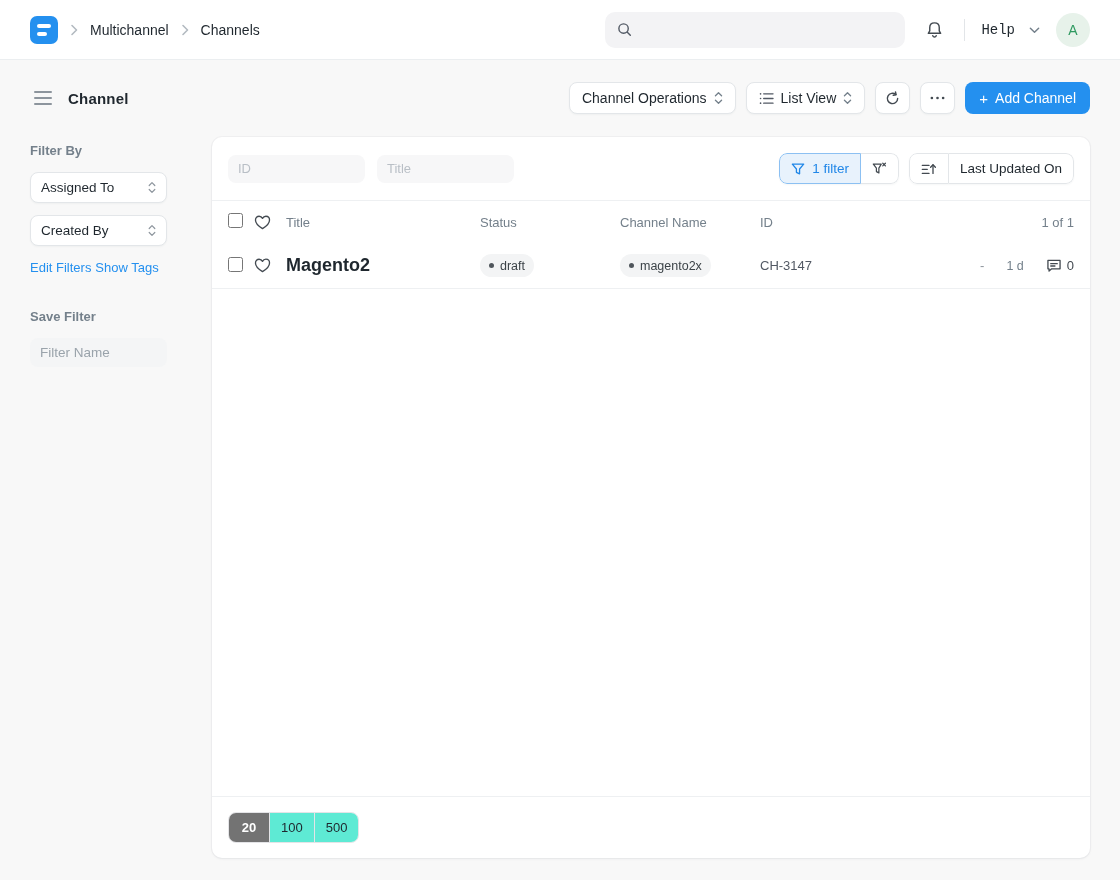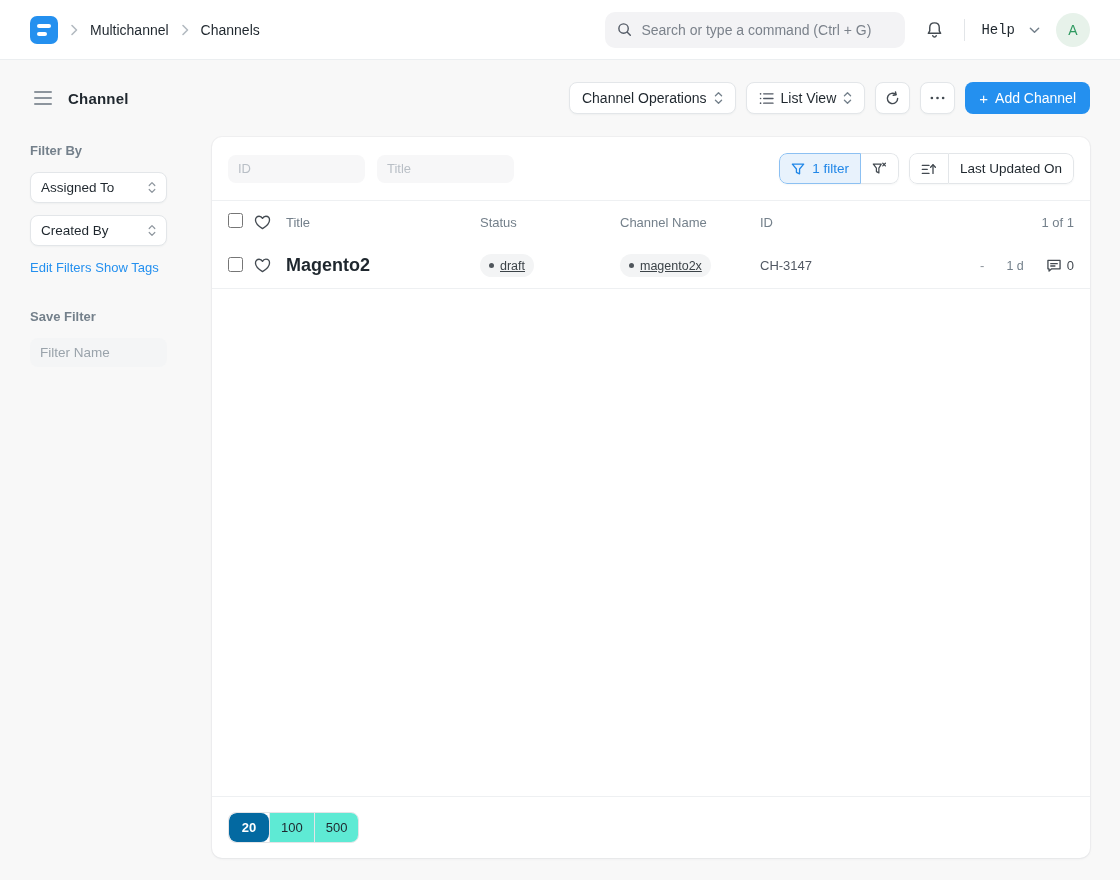--- a/index.html
+++ b/index.html
@@ -113,39 +113,39 @@
     display:grid; grid-template-columns:26px 32px 194px 140px 140px 1fr auto;
     align-items:center; padding:0 16px;
   }
   .list-header { height:42px; color:#74808b; font-size:13px; }
   .list-row { height:46px; border-bottom:1px solid #eef0f2; }
   .chk { width:15px; height:15px; accent-color:#2490ef; cursor:pointer; border-radius:4px; }
   .heart-btn { background:none; border:none; cursor:pointer; display:flex; padding:0; }
   .row-title { font-size:18px; font-weight:600; color:#1f272e; cursor:pointer; }
   .badge {
     display:inline-flex; align-items:center; gap:6px; height:23px; padding:0 9px;
-    background:#f3f4f5; border-radius:12px; font-size:12.5px; color:#3c4348;text-decoration:underline;
+    background:#f3f4f5; border-radius:12px; font-size:12.5px; color:#3c4348;
   }
   .badge .dot { width:5px; height:5px; border-radius:50%; background:#50565c; }
   .row-id { font-size:13px; color:#525964; }
   .count-cell { text-align:right; font-size:13px; color:#74808b; }
   .row-meta { display:flex; align-items:center; gap:22px; justify-content:flex-end; }
   .meta-dash { color:#8d959d; font-size:13px; }
   .meta-age { color:#74808b; font-size:12.5px; }
   .comment-wrap { display:flex; align-items:center; gap:5px; color:#434a51; font-size:13px; cursor:pointer; }
 
   .panel-spacer { flex:1; }
   .panel-footer { border-top:1px solid #eef0f2; padding:15px 16px; display:flex; }
   .page-size-group { display:flex; border:1px solid #e4e4e7; border-radius:8px; overflow:hidden; }
   .page-size-btn {
     min-width:40px; height:29px; background:#5eead4; border:none; font-size:13px; color:#1f272e;
     padding:0 11px; cursor:pointer; font-family:inherit;
   }
   .page-size-btn + .page-size-btn { border-left:1px solid #e4e4e7; }
-  .page-size-btn.active { background:#0369a1; color:#fff; font-weight:600;border-radius:8px; }
+  .page-size-btn.active { background:#737373; color:#fff; font-weight:600; }
 </style>
 </head>
 <body>
 
 <header class="navbar">
   <div class="logo">
     <span class="bar1"></span>
       <span class="bar2"></span>
   </div>
   <span class="crumb-chevron">
@@ -162,21 +162,20 @@
   <a class="crumb">Channels</a>
 
   <div class="navbar-right">
     <div class="search-box">
       <span>
         <svg width="15" height="15" viewBox="0 0 16 16" fill="none" stroke="#525964" stroke-width="1.5" stroke-linecap="round">
             <circle cx="7" cy="7" r="5"></circle>
             <path d="M11 11 L14.2 14.2"></path>
           </svg>
       </span>
-      <input placeholder="Search or type a command (Ctrl + G)" style="">
     </div>
     <button class="bell-btn">
       <span>
         <svg width="19" height="19" viewBox="0 0 20 20" fill="none" stroke="#434a51" stroke-width="1.5" stroke-linecap="round" stroke-linejoin="round">
             <path d="M10 3 C6.8 3 5 5.3 5 8 V11.5 L3.5 14 H16.5 L15 11.5 V8 C15 5.3 13.2 3 10 3 Z"></path>
             <path d="M8.2 16.5 C8.5 17.4 9.2 17.9 10 17.9 C10.8 17.9 11.5 17.4 11.8 16.5"></path>
           </svg>
       </span>
     </button>
     <span class="nav-divider"></span>

